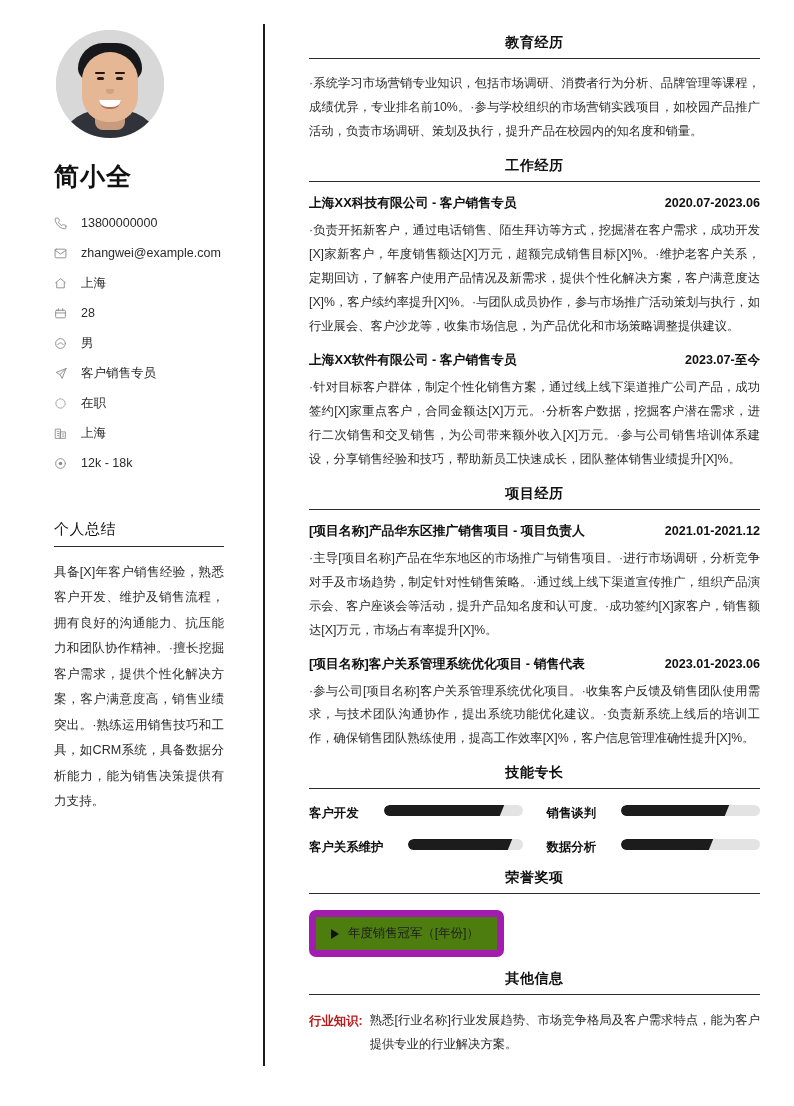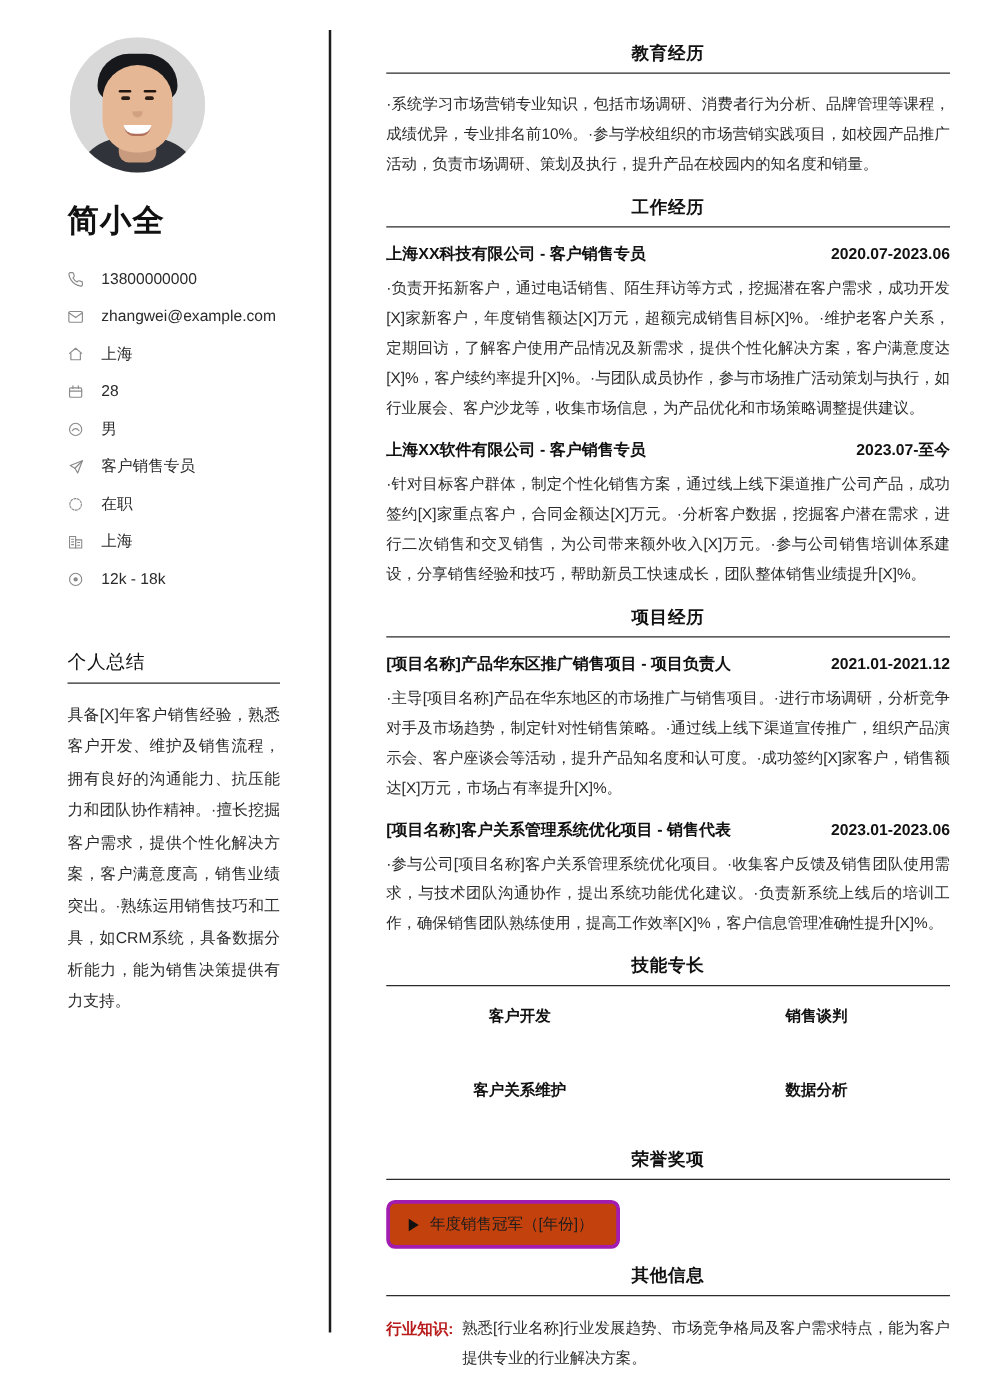--- a/index.html
+++ b/index.html
@@ -235,23 +235,21 @@
 
   
   .skills-grid {
     margin-top: 16px;
     display: grid;
     grid-template-columns: 1fr 1fr;
     gap: 17px 24px;
   }
   .skill-row {
     display: flex;
-    align-items: center;
     gap: 25px;
-    flex-direction: column;
   }
   .skill-label {
     font-size: 12.4px;
     font-weight: bold;
     color: #111;
     white-space: nowrap;
   }
   .skill-track {
     flex: 1;
     height: 11px;
@@ -284,24 +282,24 @@
   .awards-row {
     margin-top: 16px;
     display: flex;
     gap: 15px;
     flex-wrap: wrap;
   }
   .award-pill {
     display: flex;
     align-items: center;
     gap: 9px;
-    border: 3px solid #a21caf;
+    border: 7px solid #a21caf;
     border-radius: 7px;
     padding: 8px 18px 8px 15px;
-    background: #c2410c;
+    background: #4d7c0f;
   }
   .award-tri {
     width: 0;
     height: 0;
     border-left: 8px solid #111;
     border-top: 5.5px solid transparent;
     border-bottom: 5.5px solid transparent;
   }
   .award-text {
     font-size: 12.4px;

